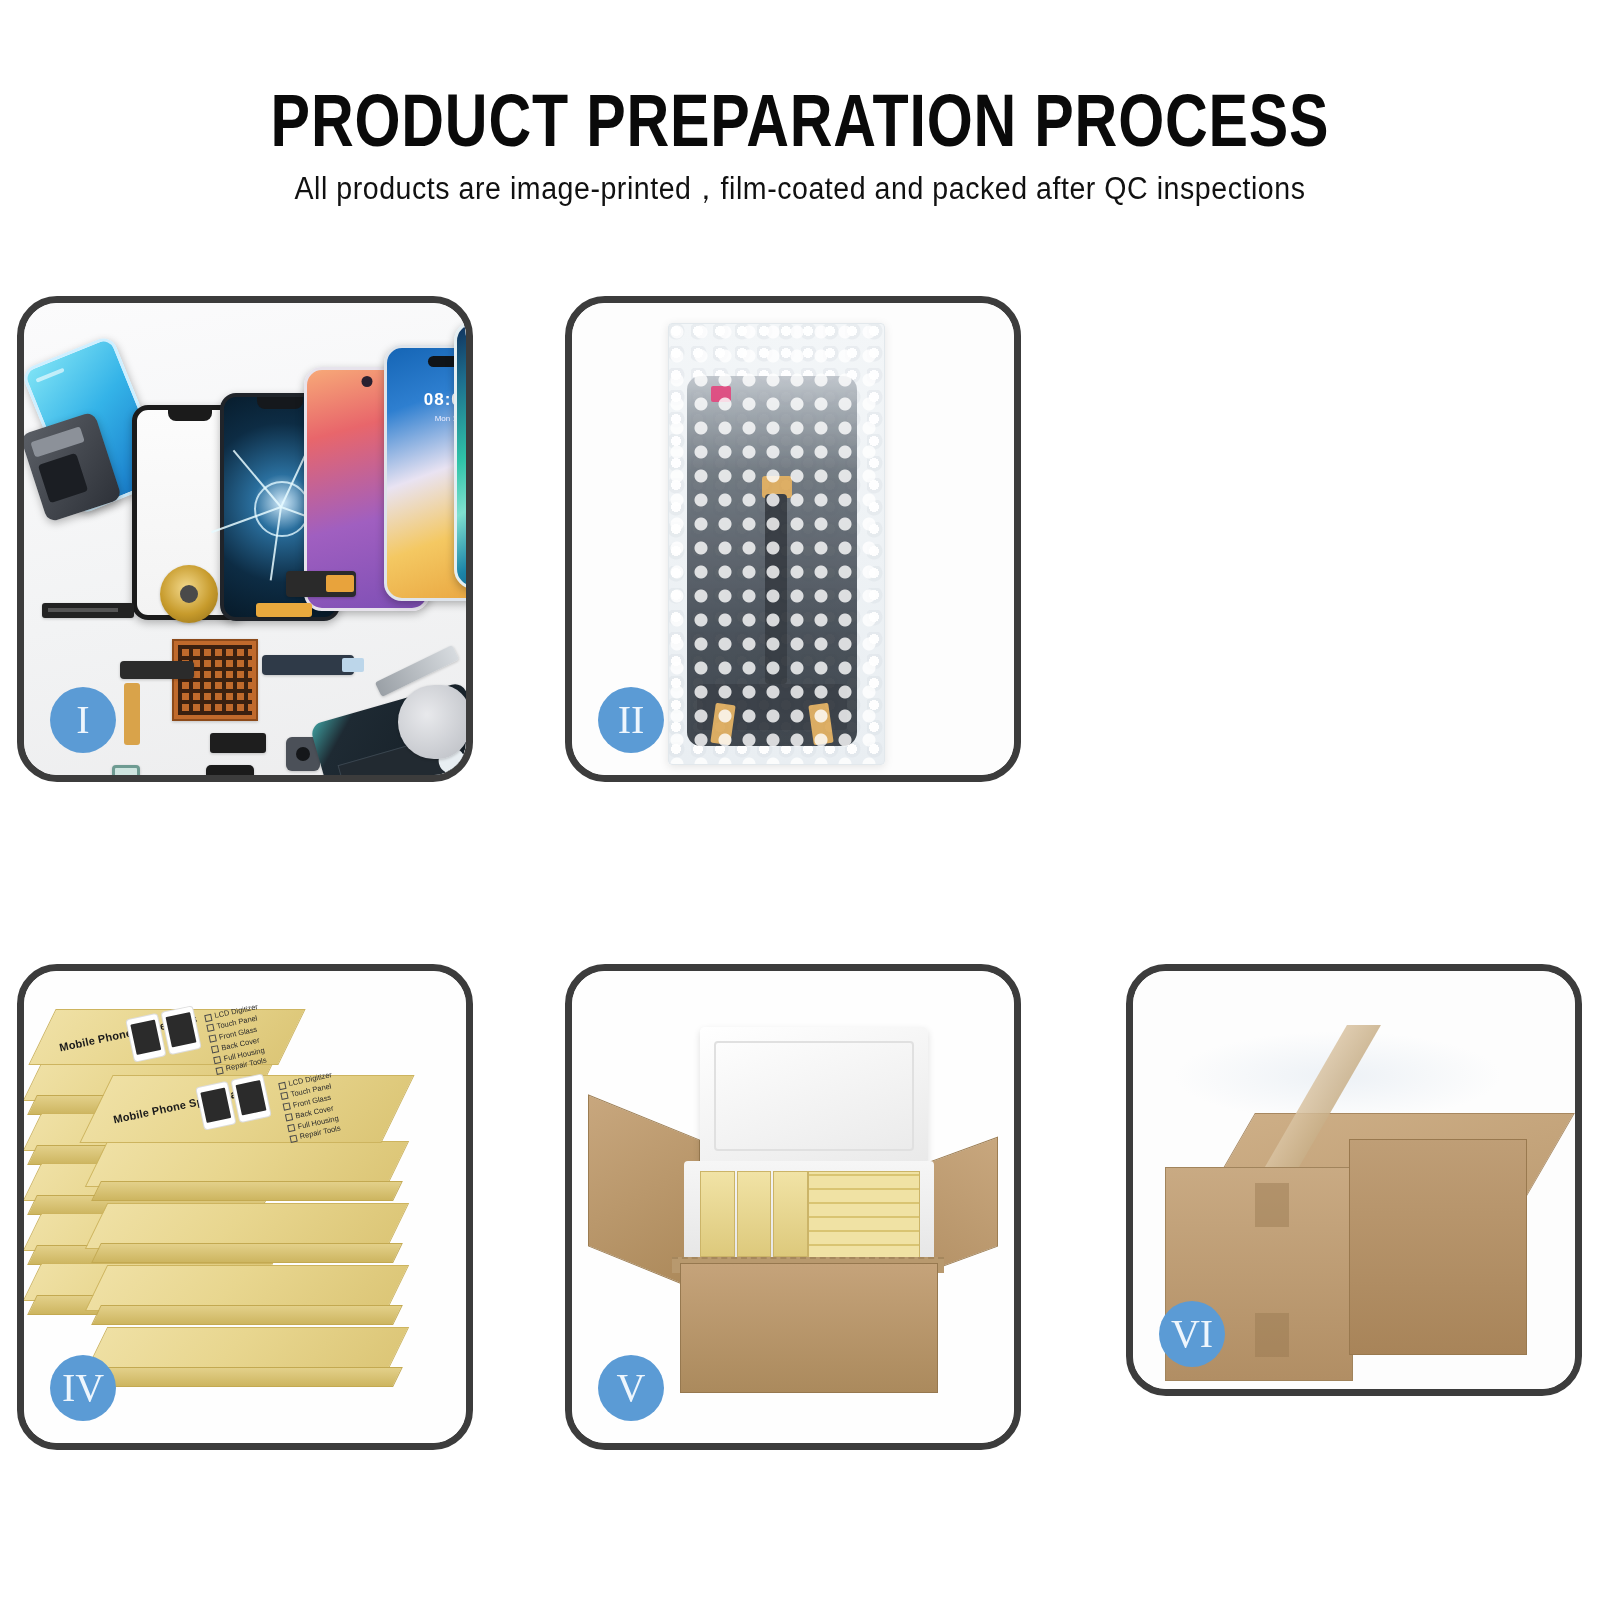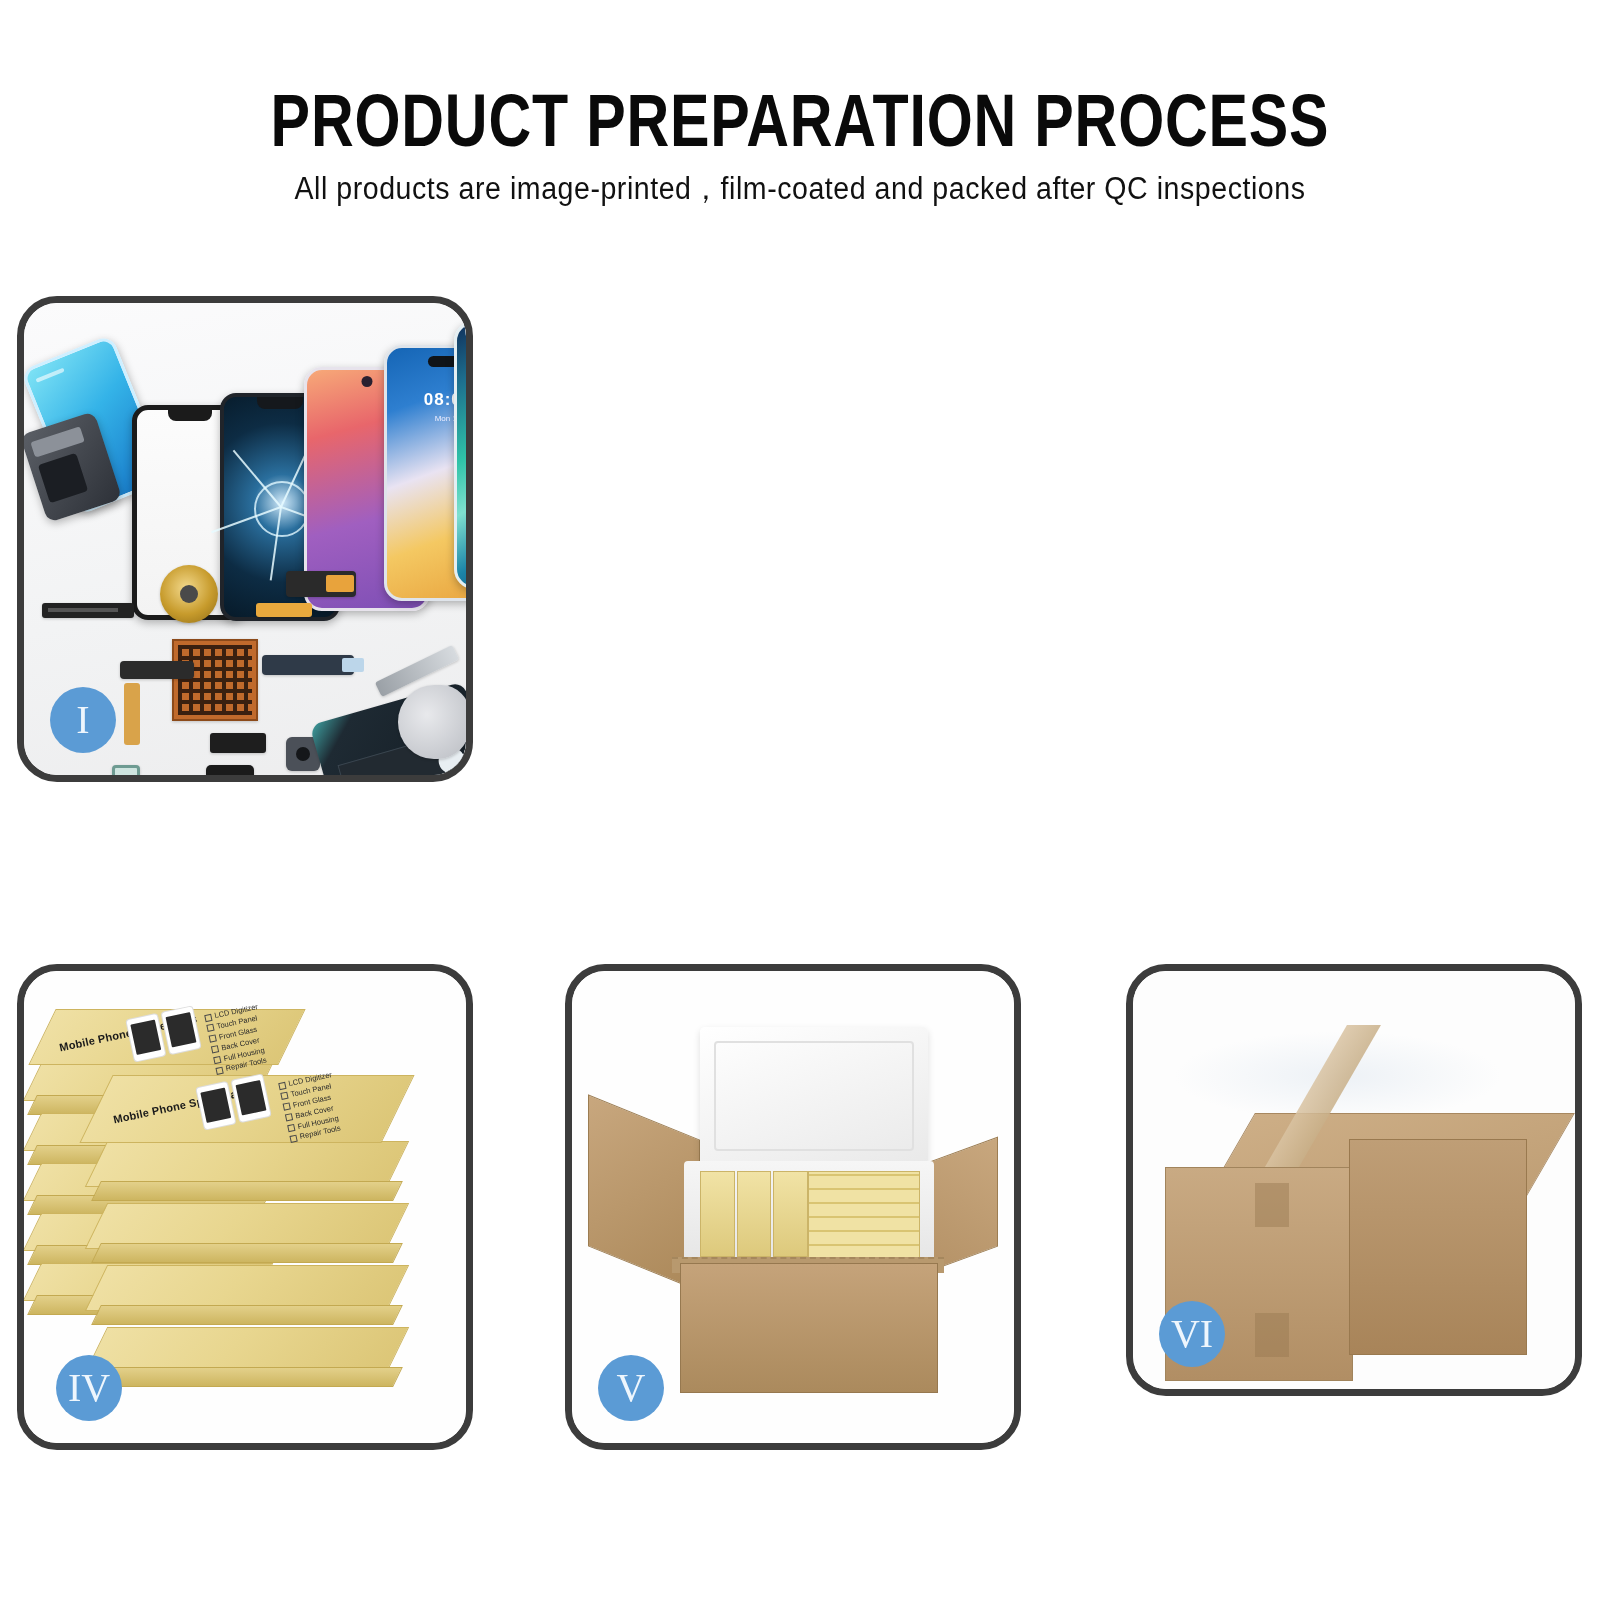--- a/index.html
+++ b/index.html
@@ -266,20 +266,39 @@
       <div class="part pt-tray"></div>
       <div class="part pt-cable"></div>
       <div class="part pt-board"></div>
       <div class="part pt-tool"></div>
       <div class="part pt-brush"></div>
 
     </div>
     <div class="badge" style="left:26px;bottom:22px;">I</div>
   </div>
 
+  <div class="panel" style="left:565px;top:296px;width:456px;height:486px;">
+    <div class="inner">
+      <div class="p2bg"></div>
+      <div class="bubblepack">
+        <div class="lcd">
+          <span class="fx2"></span>
+          <span class="btn"></span>
+          <span class="chip"></span>
+          <span class="fx"></span>
+          <span class="conn"></span>
+          <span class="gold1"></span>
+          <span class="gold2"></span>
+        </div>
+        <div class="pinklbl"></div>
+        <div class="bubbleoverlay"></div>
+      </div>
+    </div>
+    <div class="badge" style="left:26px;bottom:22px;">II</div>
+  </div>
 
 
   <div class="panel" style="left:17px;top:964px;width:456px;height:486px;">
     <div class="inner">
       <div class="p4bg"></div>
 
       <div class="gbox" style="left:8px;top:92px;width:230px;height:36px;">
           <span class="gtop"></span>
           <span class="gside"></span>
         </div>
@@ -344,21 +363,21 @@
         </div>
       <div class="checklist" style="left:260px;top:104px;">
         <div><span class="bx"></span><span>LCD Digitizer</span></div>
         <div><span class="bx"></span><span>Touch Panel</span></div>
         <div><span class="bx"></span><span>Front Glass</span></div>
         <div><span class="bx"></span><span>Back Cover</span></div>
         <div><span class="bx"></span><span>Full Housing</span></div>
         <div><span class="bx"></span><span>Repair Tools</span></div>
       </div>
     </div>
-    <div class="badge" style="left:32px;bottom:22px;">IV</div>
+    <div class="badge" style="left:26px;bottom:22px;">IV</div>
   </div>
 
   <div class="panel" style="left:565px;top:964px;width:456px;height:486px;">
     <div class="inner">
       <div class="p5bg"></div>
       <div class="c-flapL"></div>
       <div class="c-flapR"></div>
       <div class="foamlid"></div>
       <div class="foambody"></div>
       <div class="goldrow">

